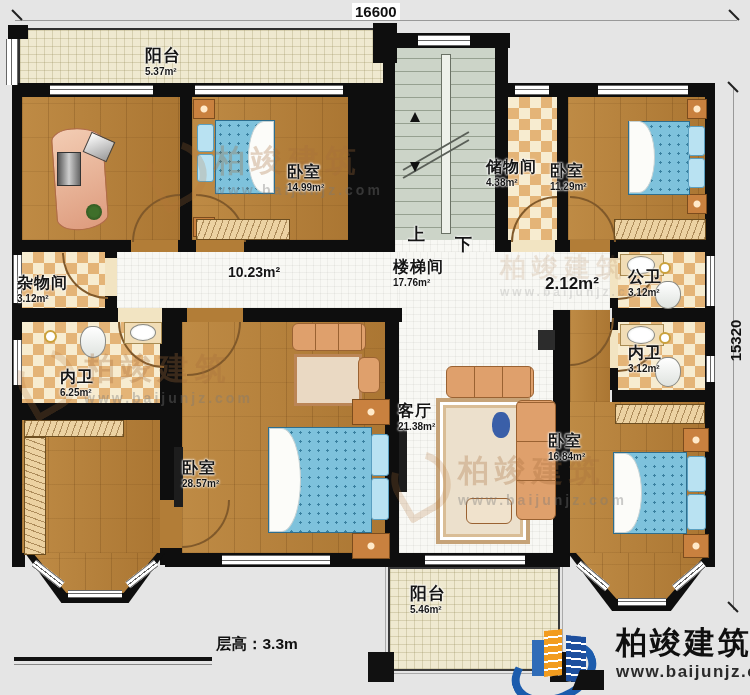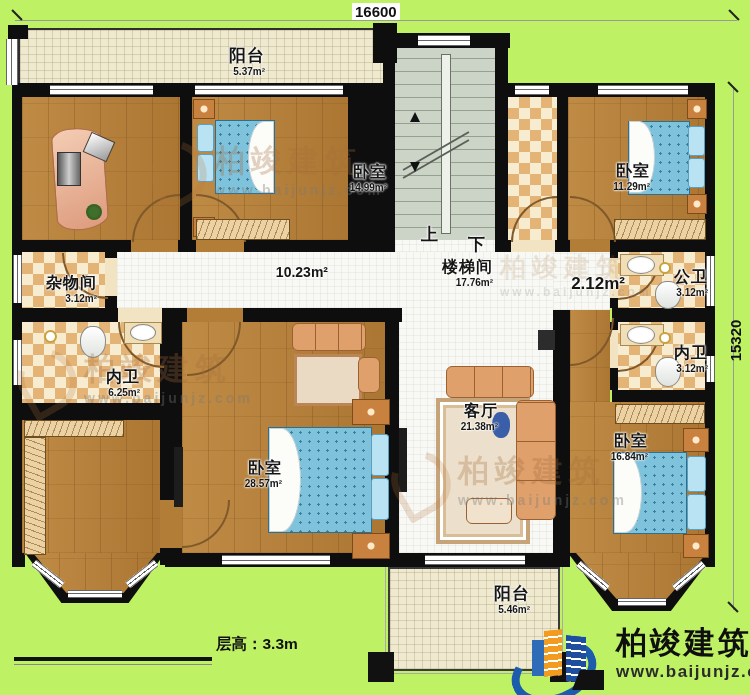--- a/index.html
+++ b/index.html
@@ -1,16 +1,16 @@
 <!DOCTYPE html>
 <html><head>
 <meta charset="utf-8">
 <style>
   html,body{margin:0;padding:0;background:#fff;}
-  #plan{position:relative;width:750px;height:695px;background:#bef264;overflow:hidden;
+  #plan{position:relative;width:750px;height:695px;background:#e5e5e5;overflow:hidden;
         font-family:"Liberation Sans","DejaVu Sans",sans-serif;}
   .a{position:absolute;}
   .w{position:absolute;background:#0e0e0e;}
   .wood{position:absolute;background-color:#b27d37;background-image:
      repeating-linear-gradient(90deg,rgba(92,54,13,.22) 0 1px,rgba(0,0,0,0) 1px 26px),
      repeating-linear-gradient(0deg,rgba(92,54,13,.12) 0 1px,rgba(0,0,0,0) 1px 34px),
      linear-gradient(90deg,rgba(255,210,140,.16),rgba(120,70,20,.12));}
   .grid{position:absolute;background-color:#f8f8f4;background-image:
      repeating-linear-gradient(0deg,rgba(60,60,50,.055) 0 1px,rgba(0,0,0,0) 1px 7px),
      repeating-linear-gradient(90deg,rgba(60,60,50,.055) 0 1px,rgba(0,0,0,0) 1px 7px);}
@@ -34,21 +34,21 @@
      background-size:9px 9px;border:1px solid #2e6e8e;}
   .sheet{position:absolute;background:#fcfcf9;border:1px solid #c6d2d4;}
   .pil{position:absolute;background:#b9e2f2;border:1px solid #5a9fc0;border-radius:3px;}
   .nst{position:absolute;background:radial-gradient(circle,#ffe9c9 0 3px,#c9813f 4px);border:1px solid #7c4c1d;}
   .toil{position:absolute;background:linear-gradient(#fff,#dfe3df);border:1px solid #8a8a84;border-radius:45% 45% 50% 50%;}
   .sink{position:absolute;background:radial-gradient(#fff 55%,#d8dcd6);border:1px solid #8a8a84;border-radius:50%;}
   .cnt{position:absolute;background:#f1ddb6;border:1px solid #a88b52;}
   .lamp{position:absolute;background:#fff;border:2px solid #caa23c;border-radius:50%;}
   .post{position:absolute;background:#111;}
   .sofa{position:absolute;background:#dfa06c;border:1px solid #9a6232;border-radius:6px;}
-  .lbl{position:absolute;text-align:right;font-weight:bold;color:#151515;line-height:1.18;
+  .lbl{position:absolute;text-align:left;font-weight:bold;color:#151515;line-height:1.18;
      text-shadow:0 0 2px #fff,0 0 2px #fff,0 0 3px #fff;white-space:nowrap;}
   .nm{font-size:16px;letter-spacing:1px;display:block;}
   .ar{font-size:10px;display:block;}
   .wm{position:absolute;display:flex;align-items:flex-start;pointer-events:none;}
   .wmicon{width:44px;height:50px;border:7px solid rgba(180,120,60,.22);border-radius:50% 50% 50% 4px;
      border-top-color:rgba(0,0,0,0);transform:rotate(-30deg);margin-right:8px;}
   .wmtx{display:block;font-weight:900;font-size:31px;letter-spacing:6px;color:rgba(165,110,58,.30);}
   .wmur{display:block;font-weight:bold;font-size:14px;letter-spacing:3px;color:rgba(120,120,120,.38);}
   .tick{position:absolute;width:14px;height:2px;background:#222;transform:rotate(45deg);}
   .dim{font-size:15px;font-weight:bold;color:#111;background:#fff;padding:0 3px;}
@@ -270,20 +270,24 @@
     <span class="ar">5.37m²</span>
   </div>
   <div class="lbl" style="left:287px;top:163px;width:100px;">
     <span class="nm">卧室</span>
     <span class="ar">14.99m²</span>
   </div>
   <div class="lbl" style="left:393px;top:258px;width:100px;">
     <span class="nm">楼梯间</span>
     <span class="ar">17.76m²</span>
   </div>
+  <div class="lbl" style="left:486px;top:158px;width:90px;">
+    <span class="nm">储物间</span>
+    <span class="ar">4.38m²</span>
+  </div>
   <div class="lbl" style="left:550px;top:162px;width:100px;">
     <span class="nm">卧室</span>
     <span class="ar">11.29m²</span>
   </div>
   <div class="lbl" style="left:17px;top:274px;width:80px;">
     <span class="nm">杂物间</span>
     <span class="ar">3.12m²</span>
   </div>
   <div class="lbl" style="left:228px;top:264px;width:100px;">
     <span class="ar" style="font-size:14px;">10.23m²</span>

